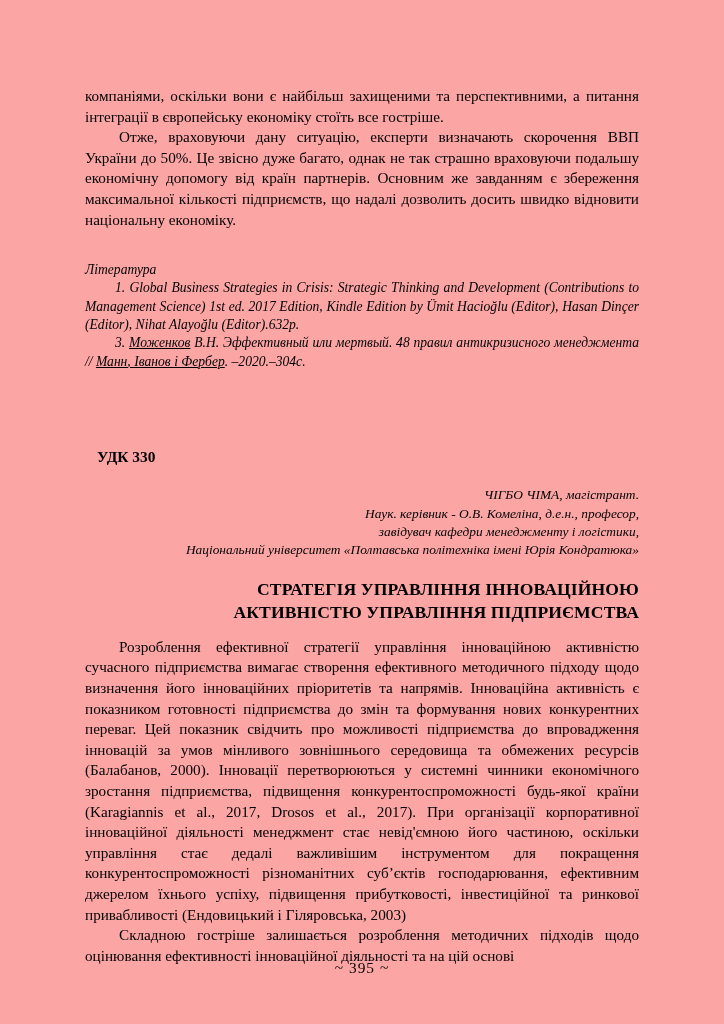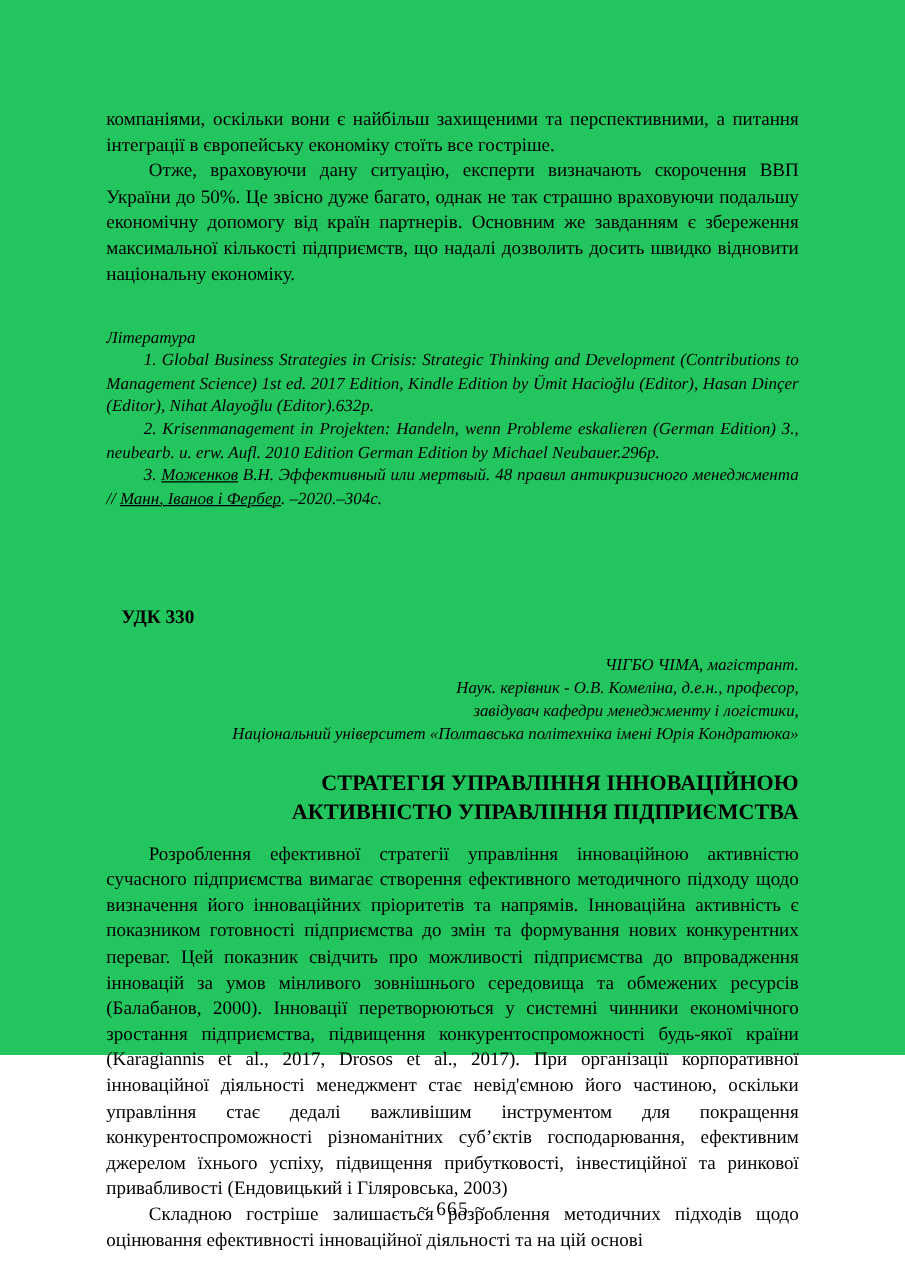--- a/index.html
+++ b/index.html
@@ -15,22 +15,22 @@
     font-family: "Liberation Serif", "DejaVu Serif", serif;
     color: #000000;
     overflow: hidden;
   }
 
   .page {
     position: absolute;
     left: 0;
     top: 0;
     width: 724px;
-    height: 844px;
-    background: #22c55e;
+    height: 1024px;
+    background: #fca5a5;
   }
 
   .content {
     position: absolute;
     left: 85px;
     top: 86px;
     width: 554px;
   }
 
   
@@ -128,21 +128,20 @@
     <p class="para">компаніями, оскільки вони є найбільш захищеними та перспективними, а питання інтеграції в європейську економіку стоїть все гостріше.</p>
 
     <p class="para indent">Отже, враховуючи дану ситуацію, експерти визначають скорочення ВВП України до 50%. Це звісно дуже багато, однак не так страшно враховуючи подальшу економічну допомогу від країн партнерів. Основним же завданням є збереження максимальної кількості підприємств, що надалі дозволить досить швидко відновити національну економіку.</p>
 
     <div class="spacer-md"></div>
 
     <p class="lit-heading">Література</p>
 
     <p class="ref"><span>1.</span><span> Global Business Strategies in Crisis: Strategic Thinking and Development (Contributions to Management Science) 1st ed. 2017 Edition, Kindle Edition by Ümit Hacioğlu (Editor), Hasan Dinçer (Editor), Nihat Alayoğlu (Editor).632p.</span></p>
 
-    <p class="ref"><span>2.</span><span> Krisenmanagement in Projekten: Handeln, wenn Probleme eskalieren (German Edition) 3., neubearb. u. erw. Aufl. 2010 Edition German Edition by Michael Neubauer.296p.</span></p>
 
     <p class="ref"><span>3.</span><span> </span><u>Моженков</u><span> В.Н. Эффективный или мертвый. 48 правил антикризисного менеджмента // </span><u>Манн, Іванов і Фербер</u><span>. –2020.–304с.</span></p>
 
     <div class="spacer-lg"></div>
     <div style="height:12px"></div>
 
     <p class="udk">УДК 330</p>
 
     <div style="height:7px"></div>
 
@@ -161,15 +160,15 @@
     </h1>
 
     <div style="height:13px"></div>
 
     <p class="para indent">Розроблення ефективної стратегії управління інноваційною активністю сучасного підприємства вимагає створення ефективного методичного підходу щодо визначення  його інноваційних пріоритетів та напрямів. Інноваційна активність є показником готовності підприємства до змін та формування нових конкурентних переваг. Цей показник свідчить про можливості підприємства до впровадження інновацій за умов мінливого зовнішнього середовища та обмежених ресурсів (Балабанов, 2000). Інновації перетворюються у системні чинники економічного зростання підприємства, підвищення конкурентоспроможності будь-якої країни (Karagiannis et al., 2017, Drosos et al., 2017). При організації корпоративної інноваційної діяльності менеджмент стає невід'ємною його частиною, оскільки управління стає дедалі важливішим інструментом для покращення конкурентоспроможності різноманітних суб’єктів господарювання, ефективним джерелом їхнього успіху, підвищення прибутковості, інвестиційної та ринкової привабливості (Ендовицький і Гіляровська, 2003)</p>
 
     <p class="para indent">Складною гостріше залишається розроблення методичних підходів щодо оцінювання ефективності інноваційної діяльності та на цій основі</p>
 
   </div>
 
-  <div class="page-number">~ 665 ~</div>
+  <div class="page-number">~ 395 ~</div>
 
 </div>
 
 </body></html>

